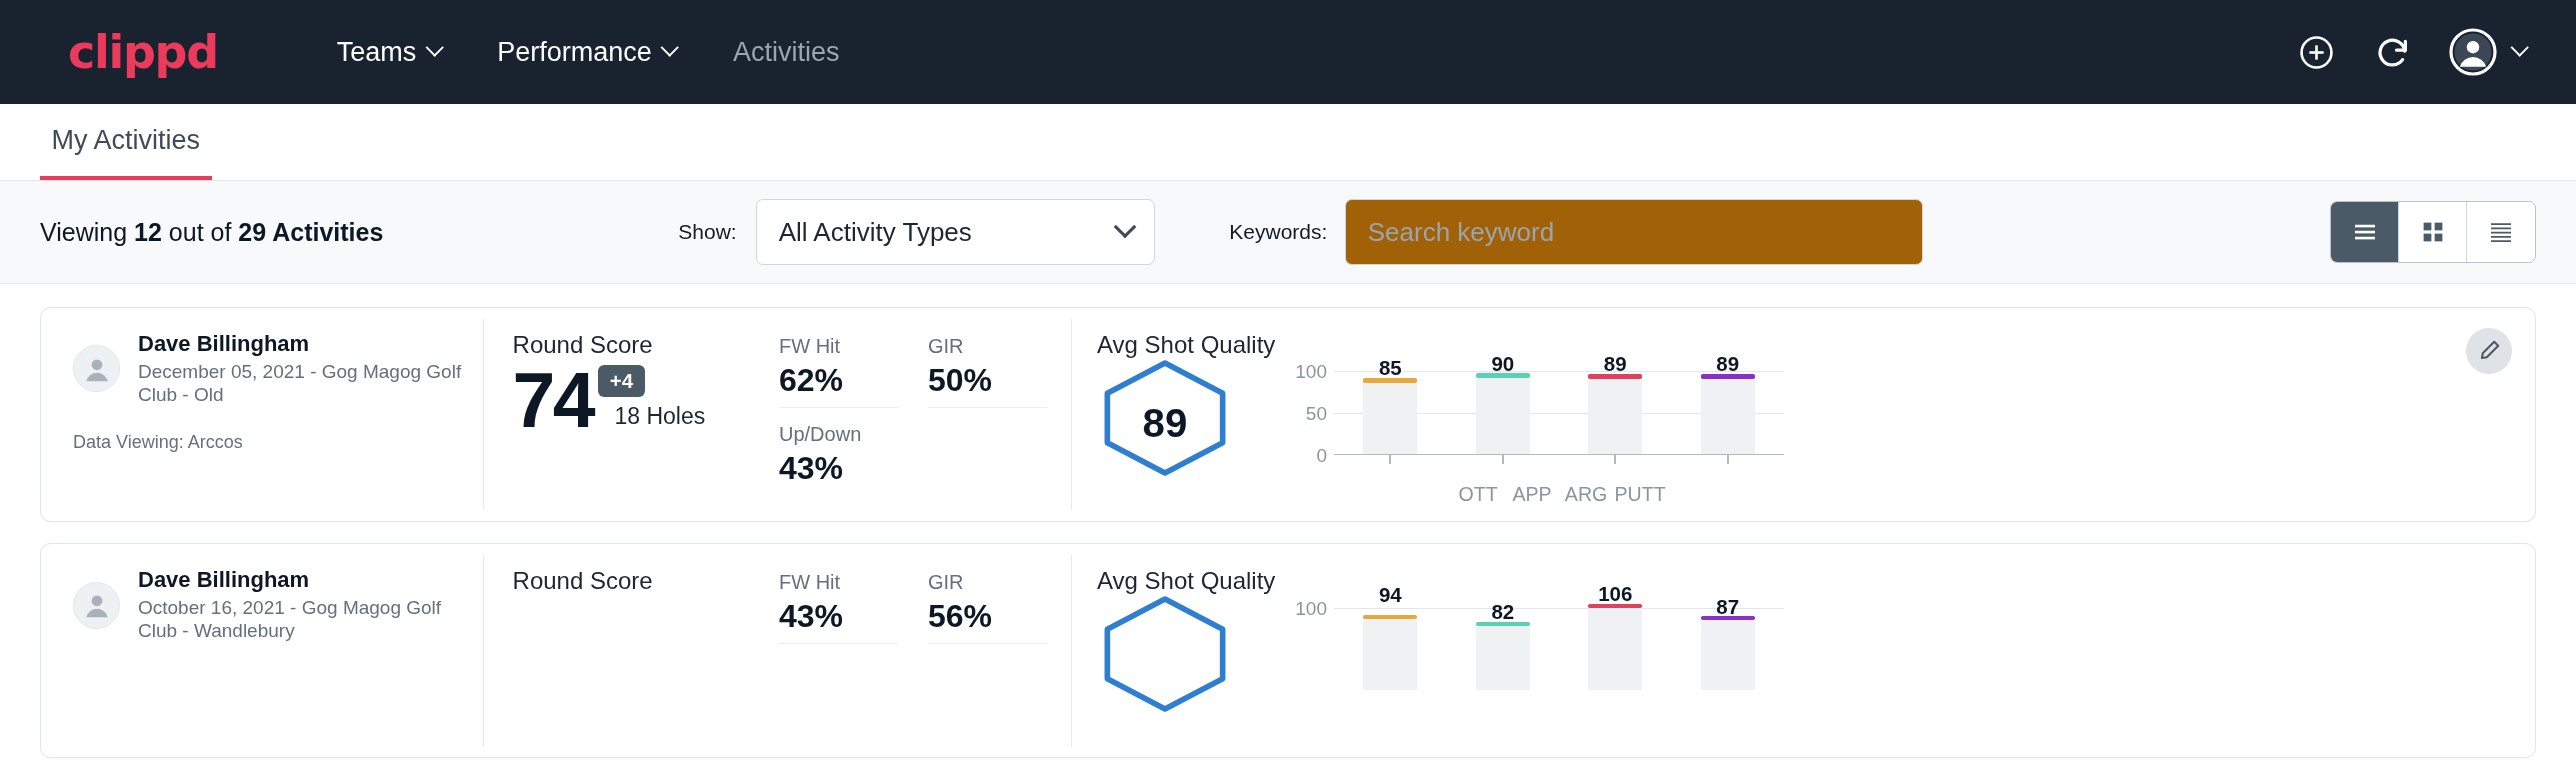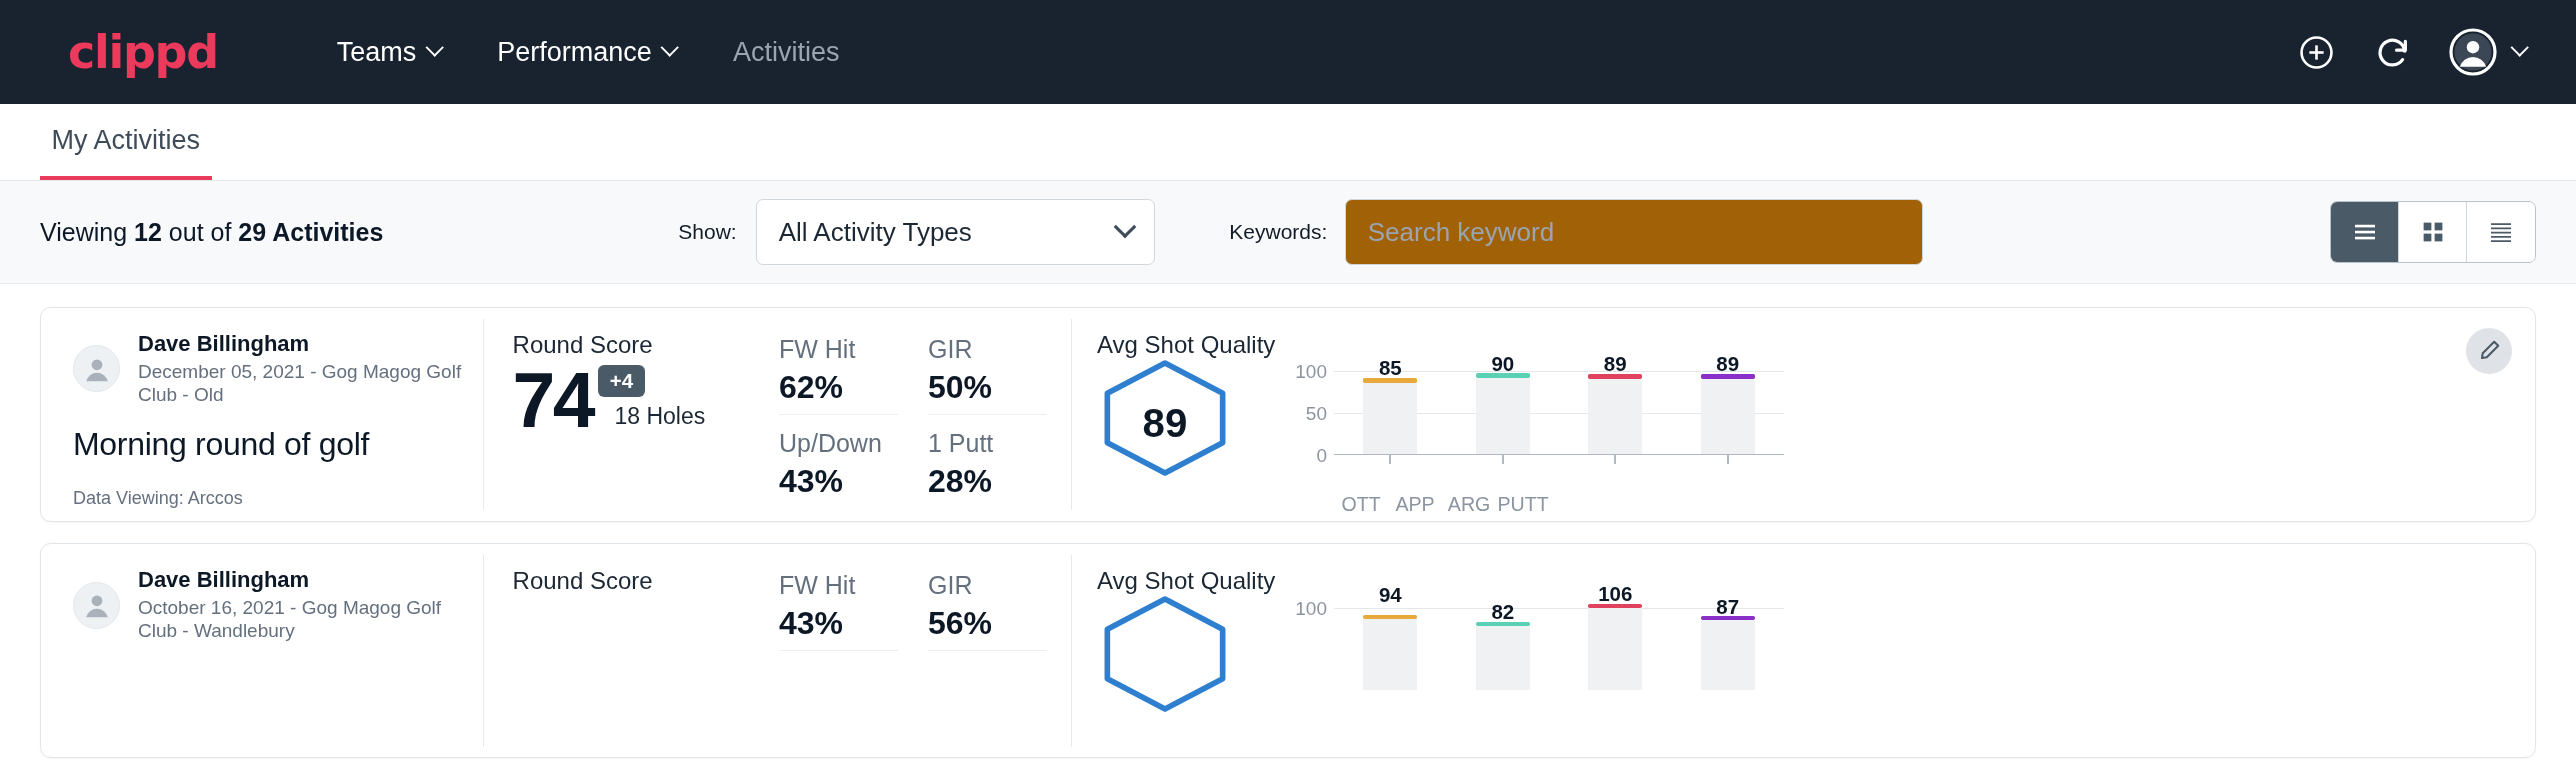--- a/index.html
+++ b/index.html
@@ -229,21 +229,21 @@
     position: relative;
   }
   .col-stats::after {
     content: "";
     position: absolute;
     right: -25px; top: 10.7px; bottom: 10.7px;
     width: 0.9px; background: #e6eaee;
   }
   .stat-cell { padding-bottom: 7.1px; }
   .stat-cell.bordered { border-bottom: 0.9px solid #eceff2; margin-bottom: 12.5px; }
-  .stat-name { font-size: 25px; color: #64707d; line-height: 1.35; }
+  .stat-name { font-size: 20px; color: #64707d; line-height: 1.35; }
   .stat-val { font-size: 32px; font-weight: 700; color: #0d1826; line-height: 1.25; }
 
   .col-quality {
     flex: 1;
     padding: 23px 0 0 50px;
     display: flex;
     flex-direction: column;
   }
   .q-body { display: flex; align-items: flex-start; margin-top: 1.8px; }
   .hexwrap { width: 164px; flex: none; margin-top: -1.8px; }
@@ -318,22 +318,22 @@
     position: relative;
   }
   .barcap {
     position: absolute;
     top: -4.5px; left: 0; right: 0;
     height: 4.5px;
     border-radius: 1.8px;
   }
   .xlabels {
     display: flex;
-    justify-content: flex-start;
-    margin-top: 31px;
+    justify-content: center;
+    margin-top: 21px;
   }
   .xlabel {
     width: 54px;
     text-align: center;
     font-size: 19.6px;
     color: #8b95a1;
     line-height: 1;
   }
   .xticks {
     position: relative;
@@ -463,21 +463,20 @@
           <svg width="36" height="36" viewBox="0 0 24 24">
             <circle cx="12" cy="9.2" r="3.6" fill="#a9b2bb"></circle>
             <path d="M4.8 20.2a7.4 7.4 0 0 1 14.4 0z" fill="#a9b2bb"></path>
           </svg>
         </div>
         <div>
           <div class="pname">Dave Billingham</div>
           <div class="pmeta">December 05, 2021 - Gog Magog Golf Club - Old</div>
         </div>
       </div>
-      <div class="ctitle">Morning round of golf</div>
       <div class="csource">Data Viewing: Arccos</div>
     </div>
 
     <div class="col-score">
       <div class="blk-label">Round Score</div>
       <div class="score-row">
         <div class="score-num">74</div>
         <div class="score-badge">+4</div>
         <div class="holes">18 Holes</div>
       </div>
@@ -488,24 +487,20 @@
         <div class="stat-name">FW Hit</div>
         <div class="stat-val">62%</div>
       </div>
       <div class="stat-cell bordered">
         <div class="stat-name">GIR</div>
         <div class="stat-val">50%</div>
       </div>
       <div class="stat-cell">
         <div class="stat-name">Up/Down</div>
         <div class="stat-val">43%</div>
-      </div>
-      <div class="stat-cell">
-        <div class="stat-name">1 Putt</div>
-        <div class="stat-val">28%</div>
       </div>
     </div>
 
     <div class="col-quality">
       <div class="blk-label">Avg Shot Quality</div>
       <div class="q-body">
         <div class="hexwrap">
           <svg width="136" height="118" viewBox="0 0 100 88">
             <polygon points="50,3 93,25.5 93,62.5 50,85 7,62.5 7,25.5" fill="#ffffff" stroke="#2f7fd1" stroke-width="4.2" stroke-linejoin="round"></polygon>
             <text x="50" y="58" text-anchor="middle" font-family="Liberation Sans, sans-serif" font-size="30" font-weight="700" fill="#0d1826">89</text>

